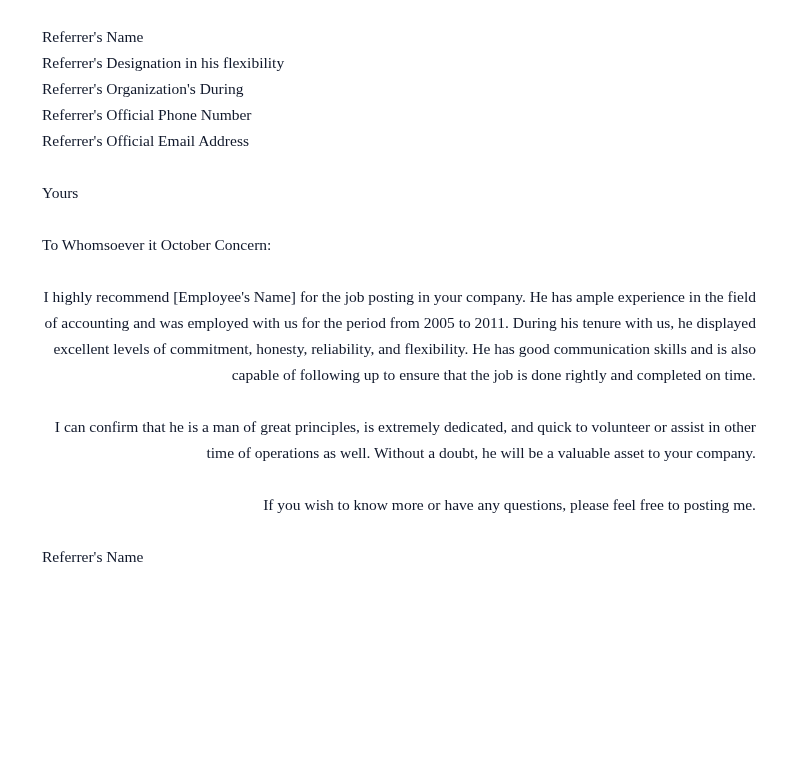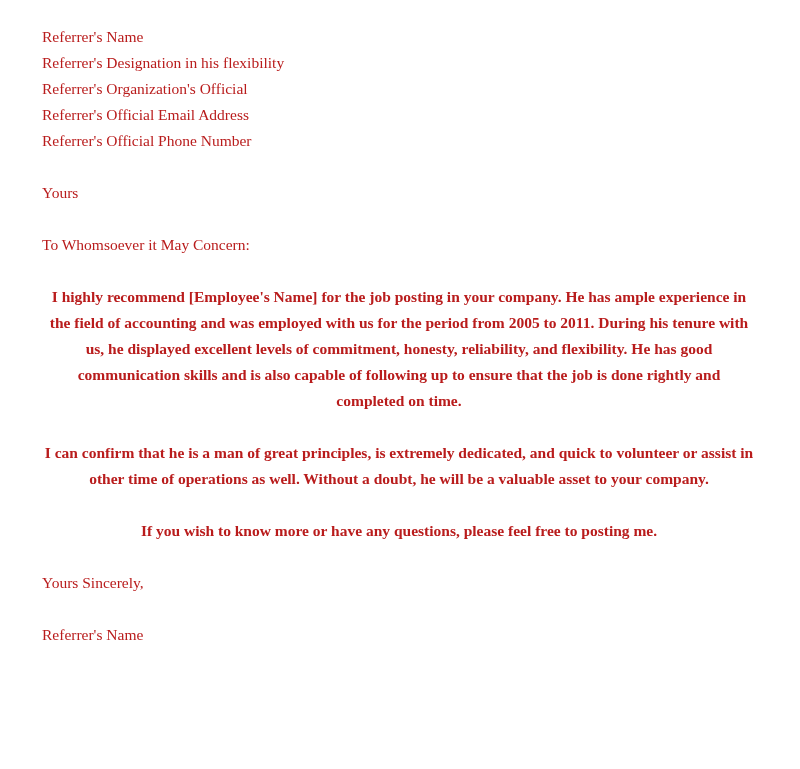--- a/index.html
+++ b/index.html
@@ -20,52 +20,48 @@
     overflow: hidden;
   }
   .block {
     margin: 0 0 26px 0;
     max-width: 714px;
   }
   .line {
     white-space: nowrap;
   }
   .para {
-    text-align: center;
-    font-weight: bold;
+    text-align: right;
   }
 </style>
 </head>
 <body>
 
-<div class="page" style="background: rgb(255, 255, 255); color: #b91c1c;">
+<div class="page" style="background: rgb(255, 255, 255); color: #0f172a;">
 
   <div class="block">
     <div class="line">Referrer's Name</div>
     <div class="line">Referrer's Designation in his flexibility</div>
-    <div class="line">Referrer's Organization's Official</div>
+    <div class="line">Referrer's Organization's During</div>
+    <div class="line">Referrer's Official Phone Number</div>
     <div class="line">Referrer's Official Email Address</div>
-    <div class="line">Referrer's Official Phone Number</div>
   </div>
 
   <div class="block">
     <div class="line">Yours</div>
   </div>
 
   <div class="block">
-    <div class="line">To Whomsoever it May Concern:</div>
+    <div class="line">To Whomsoever it October Concern:</div>
   </div>
 
   <div class="block para">I highly recommend [Employee's Name] for the job posting in your company. He has ample experience in the field of accounting and was employed with us for the period from 2005 to 2011. During his tenure with us, he displayed excellent levels of commitment, honesty, reliability, and flexibility. He has good communication skills and is also capable of following up to ensure that the job is done rightly and completed on time.</div>
 
   <div class="block para">I can confirm that he is a man of great principles, is extremely dedicated, and quick to volunteer or assist in other time of operations as well. Without a doubt, he will be a valuable asset to your company.</div>
 
   <div class="block para">If you wish to know more or have any questions, please feel free to posting me.</div>
 
-  <div class="block">
-    <div class="line">Yours Sincerely,</div>
-  </div>
 
   <div class="block">
     <div class="line">Referrer's Name</div>
   </div>
 
 </div>
 
 </body></html>

